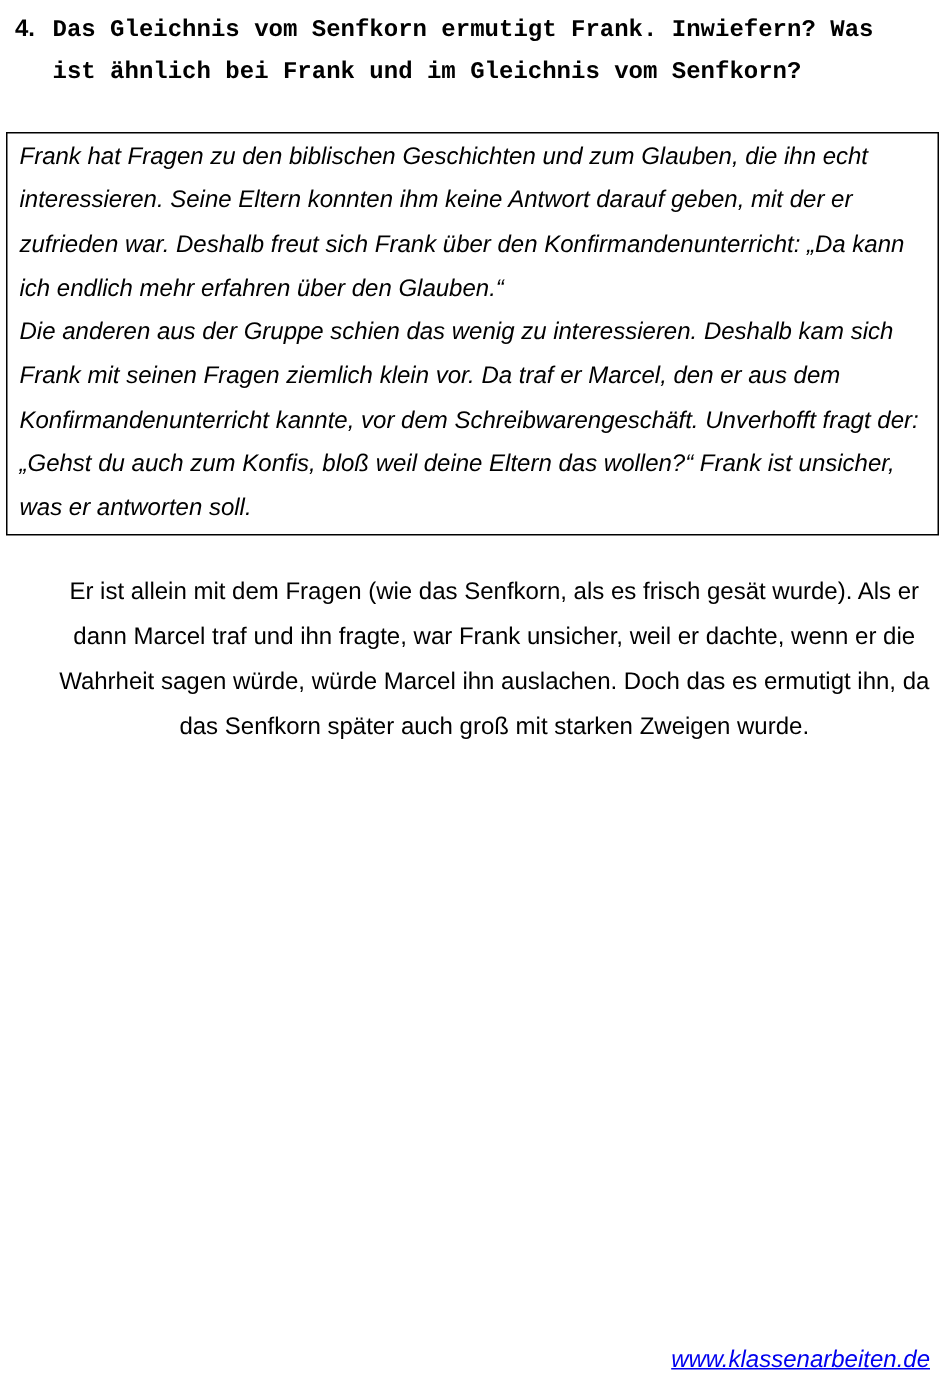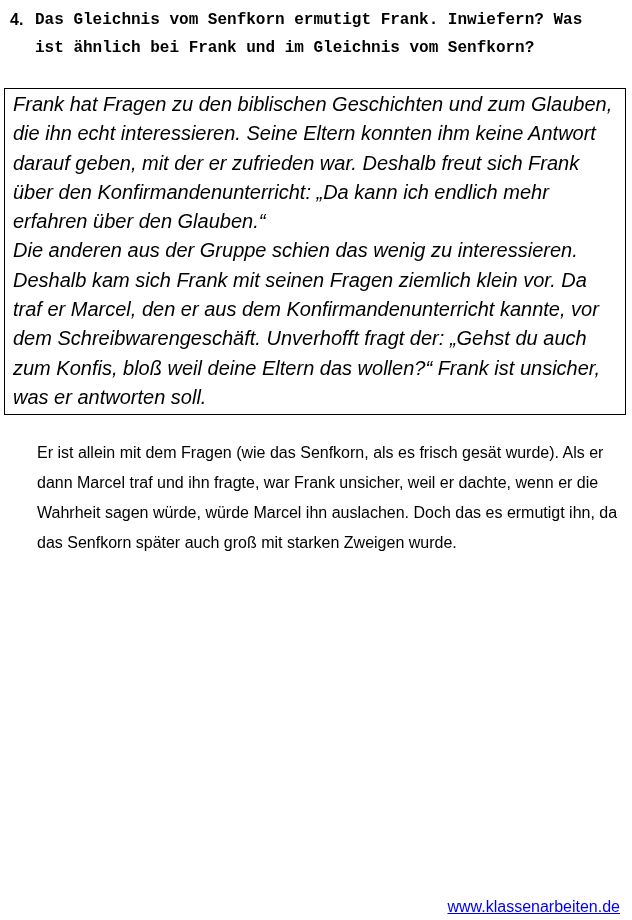--- a/index.html
+++ b/index.html
@@ -36,38 +36,40 @@
     flex: 1 1 auto;
     padding-right: 18px;
     font-family: Liberation Mono, monospace;
   }
   
   .story-box {
     margin: 26px 6px 0 4px;
     border: 1px solid #000000;
     padding: 1px 8px 2px 8px;
     font-style: italic;
-    font-size: 20px;
+    font-size: 16px;
     line-height: 29.3px;
   }
   .story-box p {
     margin: 0;
   }
   
   .answer {
     margin: 23px 10px 0 37px;
     font-size: 16px;
     line-height: 30px;
+    text-align: center;
   }
   
   .footer {
     position: absolute;
     right: 12px;
     bottom: 4px;
     font-size: 16px;
+    font-style: italic;
   }
   .footer a {
     color: #0000ee;
     text-decoration: underline;
   }
 </style>
 </head>
 <body>
 
 <div class="page">

